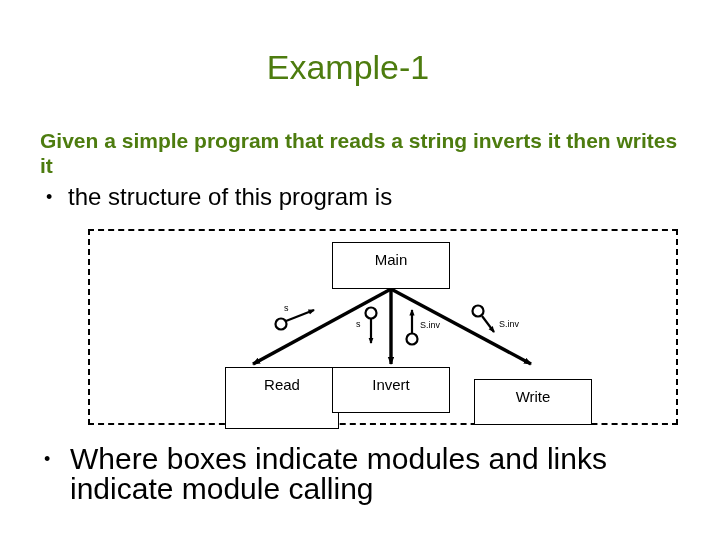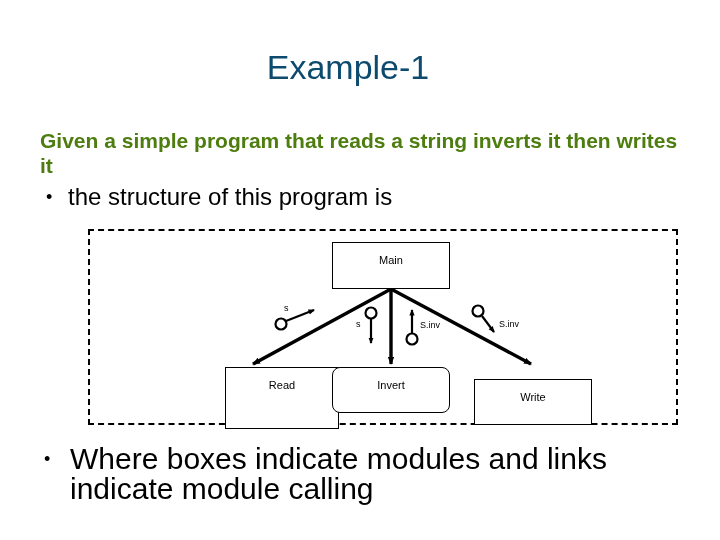--- a/index.html
+++ b/index.html
@@ -26,21 +26,21 @@
   
   .slide-title {
     position: absolute;
     left: 0;
     top: 47px;
     width: 696px;
     text-align: center;
     font-size: 34px;
     line-height: 40px;
     font-weight: 400;
-    color: #0c4a6e;
+    color: #4d7c0f;
     letter-spacing: 0px;
   }
 
   
   .body-block {
     position: absolute;
     left: 40px;
     top: 128px;
     width: 640px;
   }
@@ -90,28 +90,28 @@
   }
 
   .mod-box {
     position: absolute;
     border: 1.5px solid #000000;
     background: #ffffff;
     box-sizing: border-box;
     display: flex;
     align-items: flex-start;
     justify-content: center;
-    font-size: 11px;
+    font-size: 15px;
     line-height: 18px;
     padding-top: 8px;
     color: #000000;
   }
   .box-main   { left: 242px; top: 11px;  width: 118px; height: 47px; }
   .box-read   { left: 101px; top: 136px; width: 114px; height: 62px; margin-left: 34px; }
-  .box-invert { left: 242px; top: 136px; width: 118px; height: 46px; border-radius: 8px; }
+  .box-invert { left: 242px; top: 136px; width: 118px; height: 46px; }
   .box-write  { left: 384px; top: 148px; width: 118px; height: 46px; }
 
   .flow-label {
     position: absolute;
     font-size: 9px;
     line-height: 10px;
     color: #000000;
     white-space: nowrap;
   }
   .lbl-s1     { left: 194px; top: 72px; }

